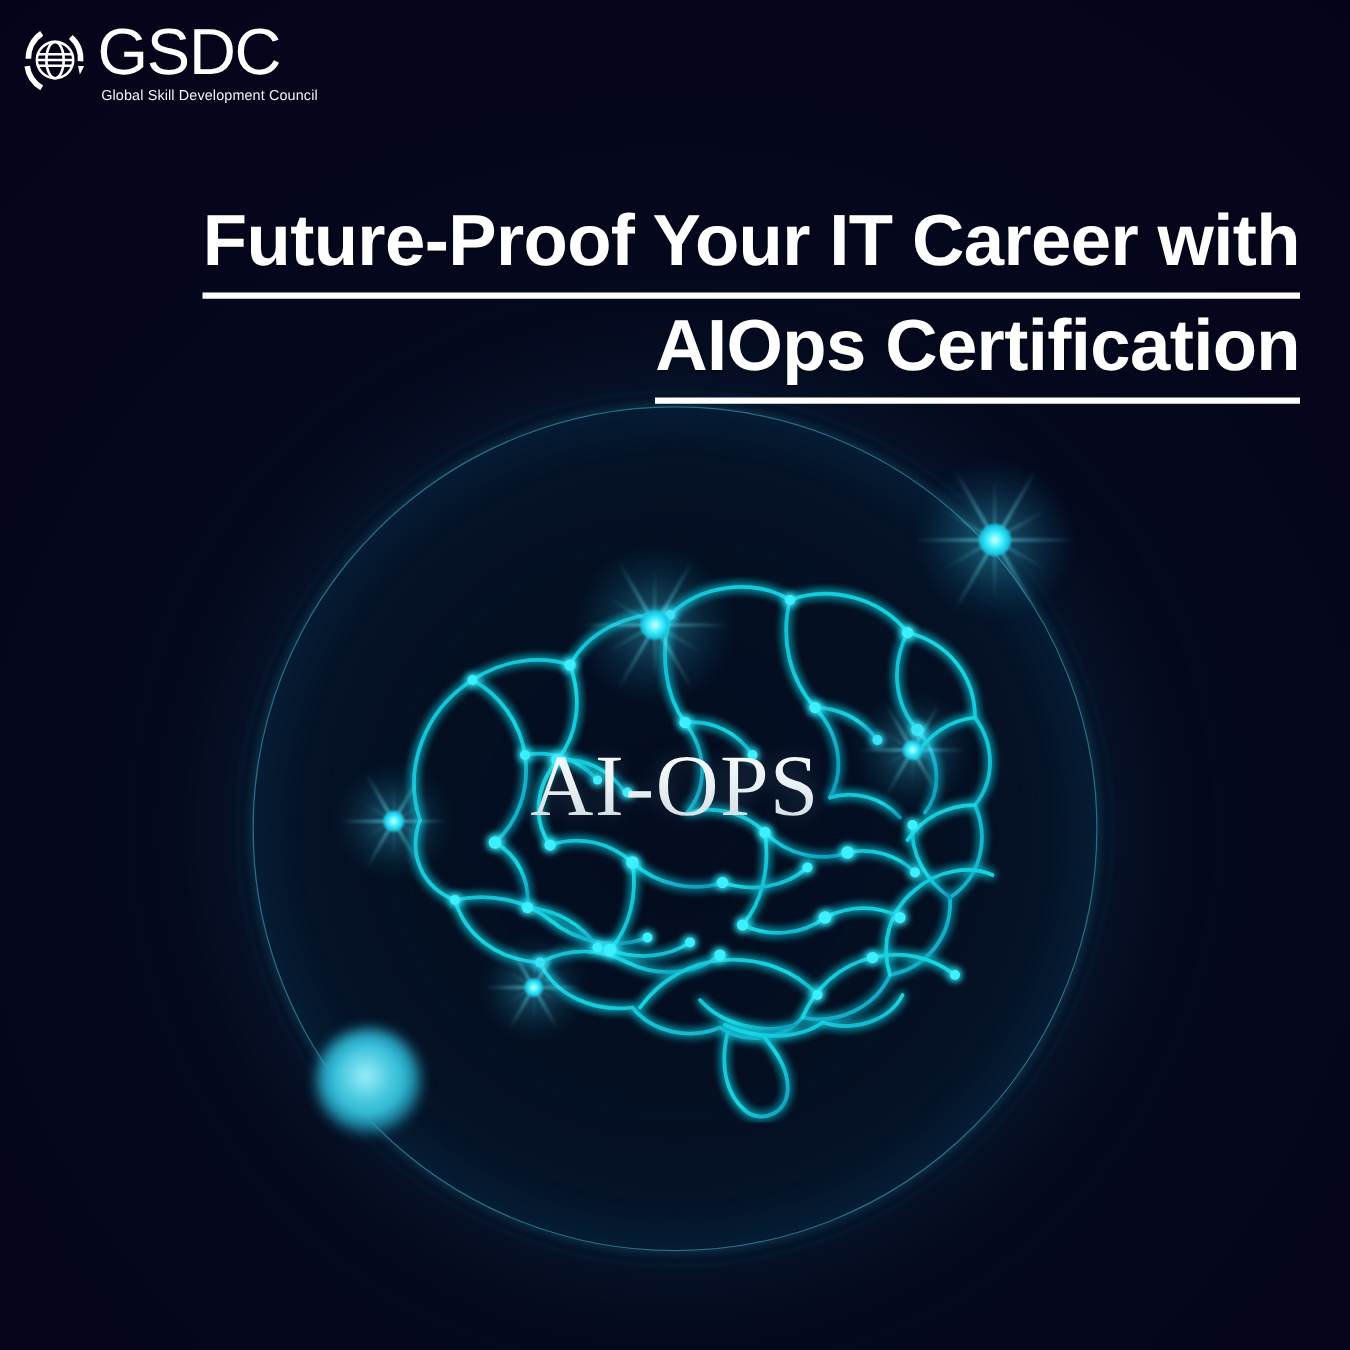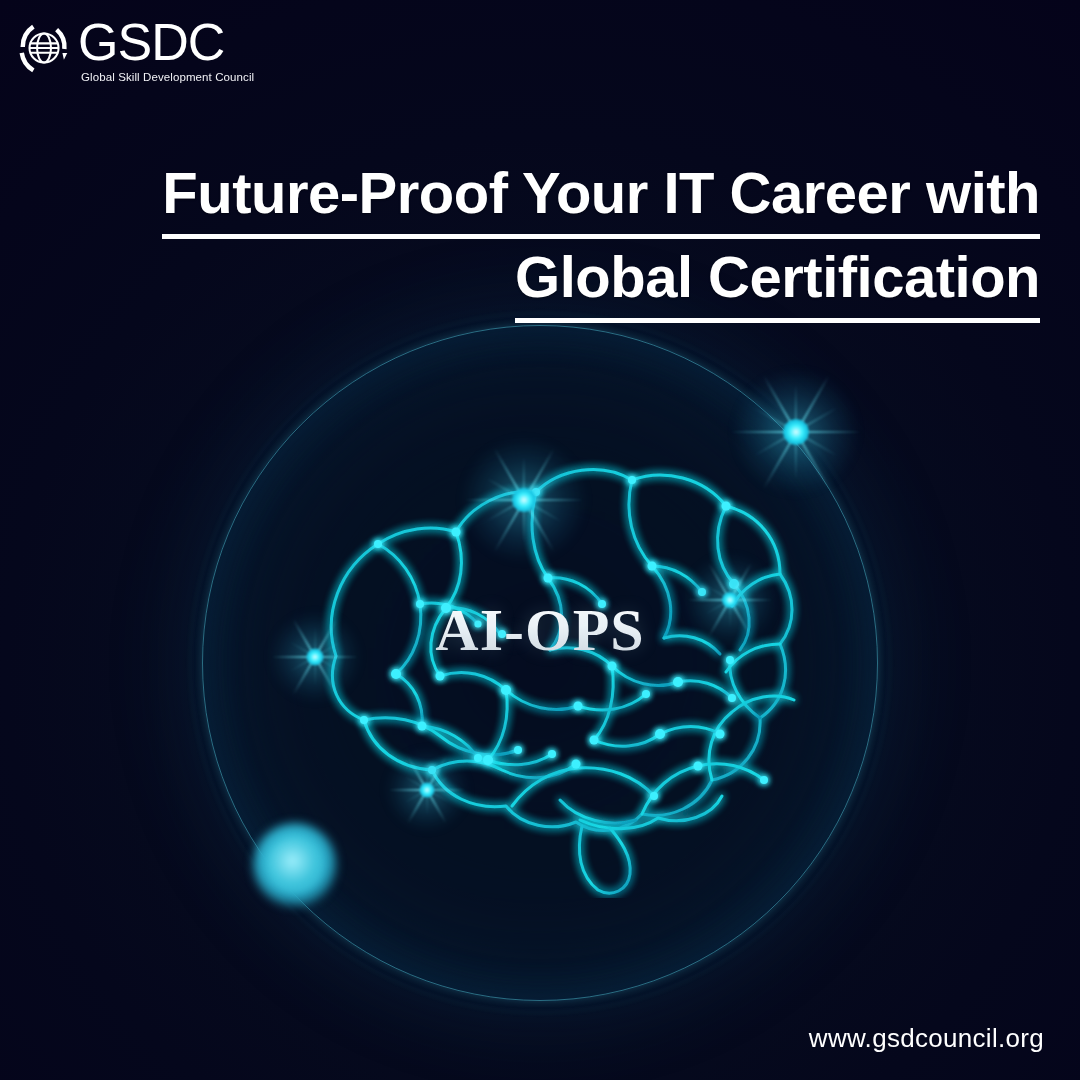--- a/index.html
+++ b/index.html
@@ -102,22 +102,22 @@
     pointer-events:none;
   }
   .brain-wrap svg { width:100%; height:100%; display:block; }
 
   
   .wordmark {
     position:absolute;
     left:50%; top:630px;
     transform:translate(-50%,-50%);
     font-family:"Liberation Serif", serif;
-    font-size:60px;
-    font-weight:700;
+    font-size:70px;
+    font-weight:400;
     letter-spacing:1px;
     color:#eef2f6;
     background:linear-gradient(180deg,#ffffff 0%,#f2f5f8 45%,#c9d2da 100%);
     -webkit-background-clip:text;
     background-clip:text;
     -webkit-text-fill-color:transparent;
     text-shadow:0 0 18px rgba(160,210,230,0.22);
     white-space:nowrap;
   }
 
@@ -413,18 +413,17 @@
       </svg>
     </div>
     <div class="logo-text">
       <div class="logo-word">GSDC</div>
       <div class="logo-tag">Global Skill Development Council</div>
     </div>
   </div>
 
   <div class="headline">
     <div class="line"><span class="u">Future-Proof Your IT Career with</span></div>
-    <div class="line"><span class="u">Global Certification</span></div>
-  </div>
-
-  <div class="site-url">www.gsdcouncil.org</div>
+    <div class="line"><span class="u">AIOps Certification</span></div>
+  </div>
+
 
 </div>
 
 </body></html>

